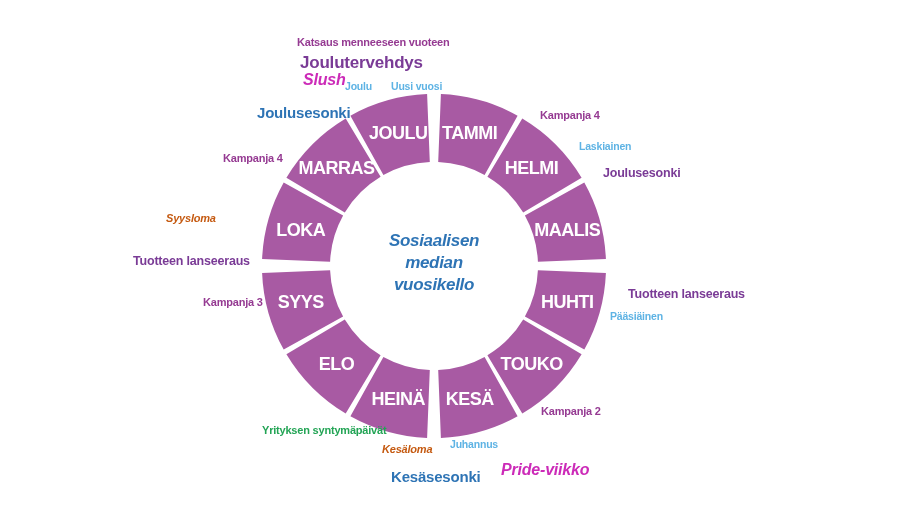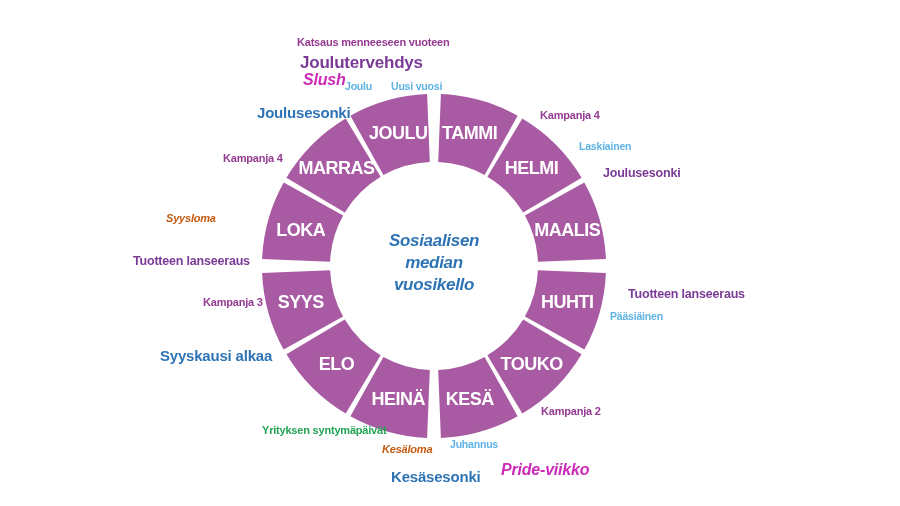--- a/index.html
+++ b/index.html
@@ -77,19 +77,18 @@
   <div class="lbl big-purple" style="left:628px;top:287px;">Tuotteen lanseeraus</div>
   <div class="lbl lightblue" style="left:610px;top:310px;">Pääsiäinen</div>
   <div class="lbl sm-purple" style="left:541px;top:405px;">Kampanja 2</div>
 
   <div class="lbl lightblue" style="left:450px;top:438px;">Juhannus</div>
   <div class="lbl magenta" style="left:489px;top:461px;padding-left:12px;">Pride-viikko</div>
   <div class="lbl big-blue" style="left:391px;top:468px;">Kesäsesonki</div>
   <div class="lbl orange" style="left:382px;top:443px;">Kesäloma</div>
   <div class="lbl green" style="left:262px;top:424px;">Yrityksen syntymäpäivät</div>
 
-  <div class="lbl big-blue" style="left:160px;top:347px;">Syyskausi alkaa</div>
   <div class="lbl sm-purple" style="left:203px;top:296px;">Kampanja 3</div>
   <div class="lbl big-purple" style="left:133px;top:254px;">Tuotteen lanseeraus</div>
   <div class="lbl orange" style="left:166px;top:212px;">Syysloma</div>
   <div class="lbl sm-purple" style="left:223px;top:152px;">Kampanja 4</div>
 
 </div>
 
 </body></html>

